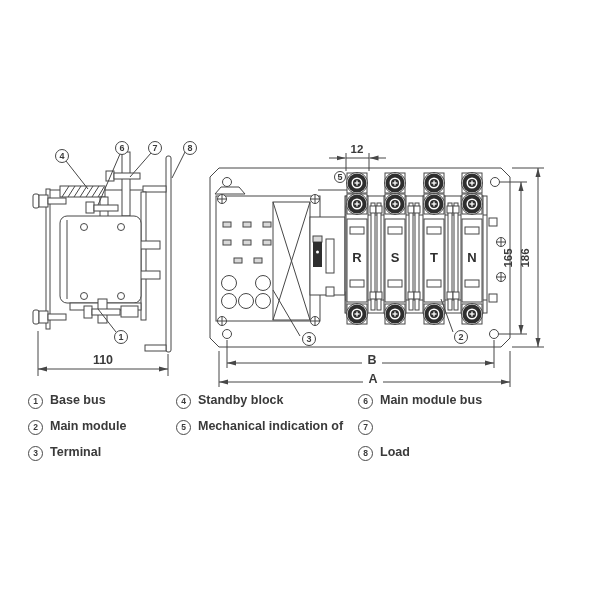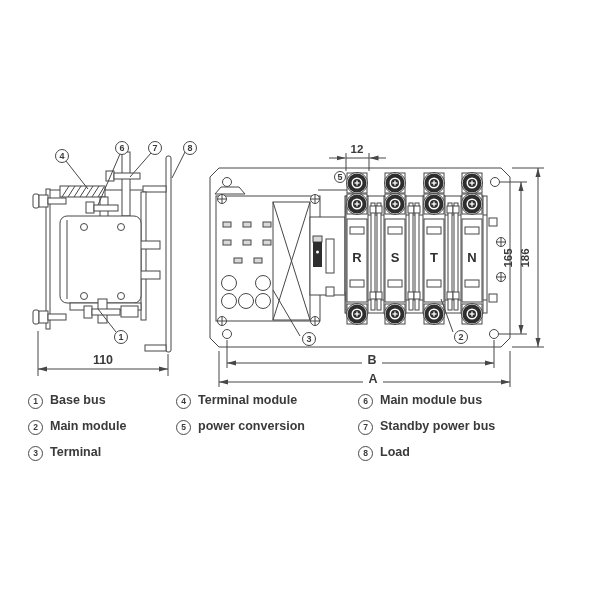--- a/index.html
+++ b/index.html
@@ -339,42 +339,39 @@
       <span class="cnum">3</span>
       <span class="lbl">
             <span>Terminal</span>
           </span>
     </div>
   </div>
   <div class="lcol" style="left:176px">
     <div class="li">
       <span class="cnum">4</span>
       <span class="lbl">
-            <span>Terminal module</span>
+            <span>Standby block</span>
           </span>
     </div>
     <div class="li">
       <span class="cnum">5</span>
       <span class="lbl">
-        <span>power conversion</span>
+        <span>Mechanical indication of</span>
       </span>
     </div>
   </div>
   <div class="lcol" style="left:358px">
     <div class="li">
       <span class="cnum">6</span>
       <span class="lbl">
             <span>Main module bus</span>
           </span>
     </div>
     <div class="li">
       <span class="cnum">7</span>
-      <span class="lbl">
-            <span>Standby power bus</span>
-          </span>
     </div>
     <div class="li">
       <span class="cnum">8</span>
       <span class="lbl">
             <span>Load</span>
           </span>
     </div>
   </div>
 </div>
 

